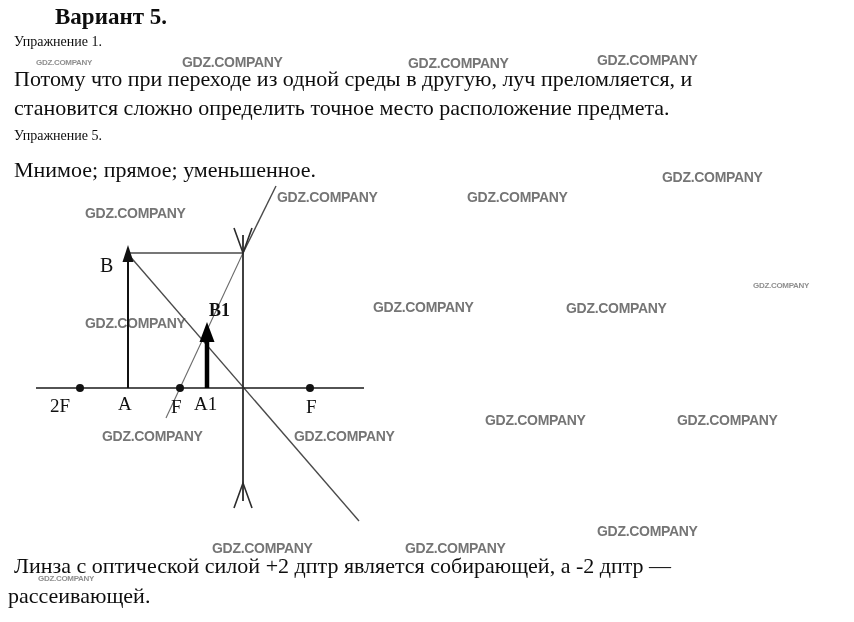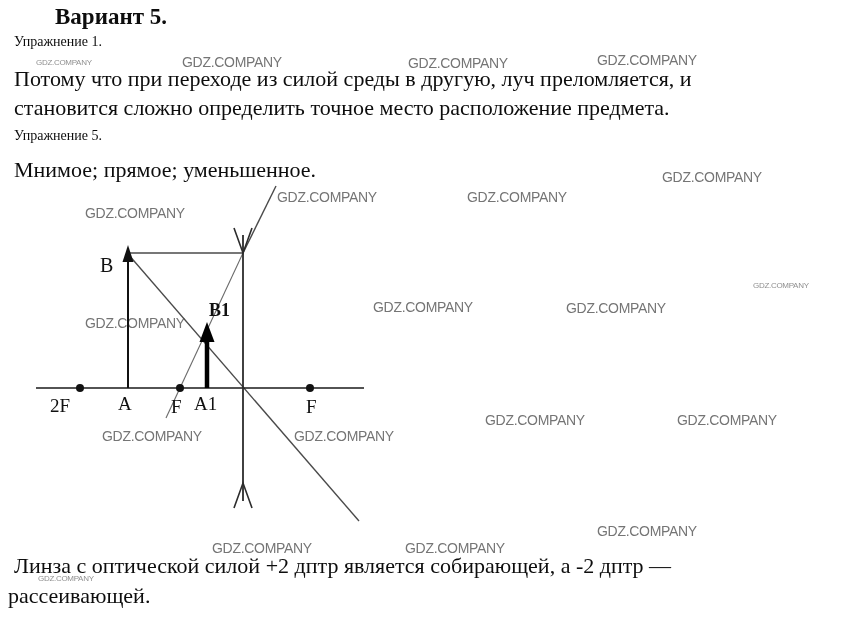--- a/index.html
+++ b/index.html
@@ -17,20 +17,21 @@
   .heading { font-size:14px; }
   .body-line { font-size:22px; }
   .wm {
     position:absolute;
     font-family:"Liberation Sans", sans-serif;
     font-size:14px;
     color:#757575;
     letter-spacing:-0.3px;
     white-space:nowrap;
     z-index:1;
+    font-weight:bold;
   }
   .wm-sm { font-size:8px; color:#8f8f8f; }
   .diagram { position:absolute; left:30px; top:183px; z-index:2; }
   .dlabel { font-family:"Liberation Serif", serif; fill:#111; }
 </style>
 </head>
 <body>
 
 <div class="page">
 
@@ -50,21 +51,21 @@
   <span class="wm" style="left:677px;top:412px">GDZ.COMPANY</span>
   <span class="wm" style="left:102px;top:428px">GDZ.COMPANY</span>
   <span class="wm" style="left:294px;top:428px">GDZ.COMPANY</span>
   <span class="wm" style="left:597px;top:523px">GDZ.COMPANY</span>
   <span class="wm" style="left:212px;top:540px">GDZ.COMPANY</span>
   <span class="wm" style="left:405px;top:540px">GDZ.COMPANY</span>
   <span class="wm wm-sm" style="left:38px;top:574px">GDZ.COMPANY</span>
 
   <div class="abs title" style="left:14px;top:4px">Вариант 5.</div>
   <div class="abs heading" style="left:14px;top:34px">Упражнение 1.</div>
-  <div class="abs body-line" style="left:14px;top:66px">Потому что при переходе из силой среды в другую, луч преломляется, и</div>
+  <div class="abs body-line" style="left:14px;top:66px">Потому что при переходе из одной среды в другую, луч преломляется, и</div>
   <div class="abs body-line" style="left:14px;top:95px">становится сложно определить точное место расположение предмета.</div>
   <div class="abs heading" style="left:14px;top:128px">Упражнение 5.</div>
   <div class="abs body-line" style="left:14px;top:157px">Мнимое; прямое; уменьшенное.</div>
   <div class="abs body-line" style="left:14px;top:553px">Линза с оптической силой +2 дптр является собирающей, а -2 дптр —</div>
   <div class="abs body-line" style="left:8px;top:583px">рассеивающей.</div>
 
   <svg class="diagram" width="340" height="342" viewBox="0 0 340 342">
 
     <line x1="98" y1="70" x2="213" y2="70" stroke="#4a4a4a" stroke-width="1.4"></line>
     <line x1="213" y1="70" x2="246" y2="3" stroke="#4a4a4a" stroke-width="1.4"></line>

